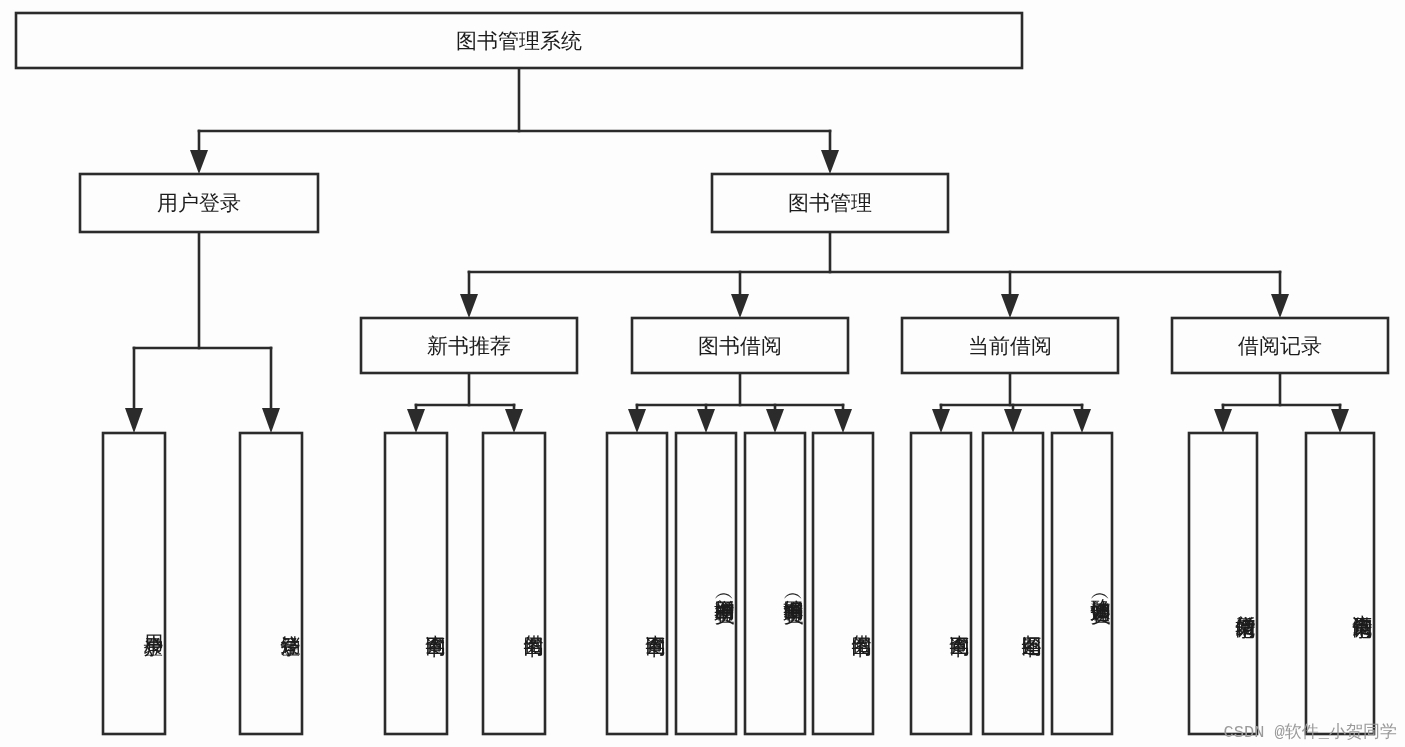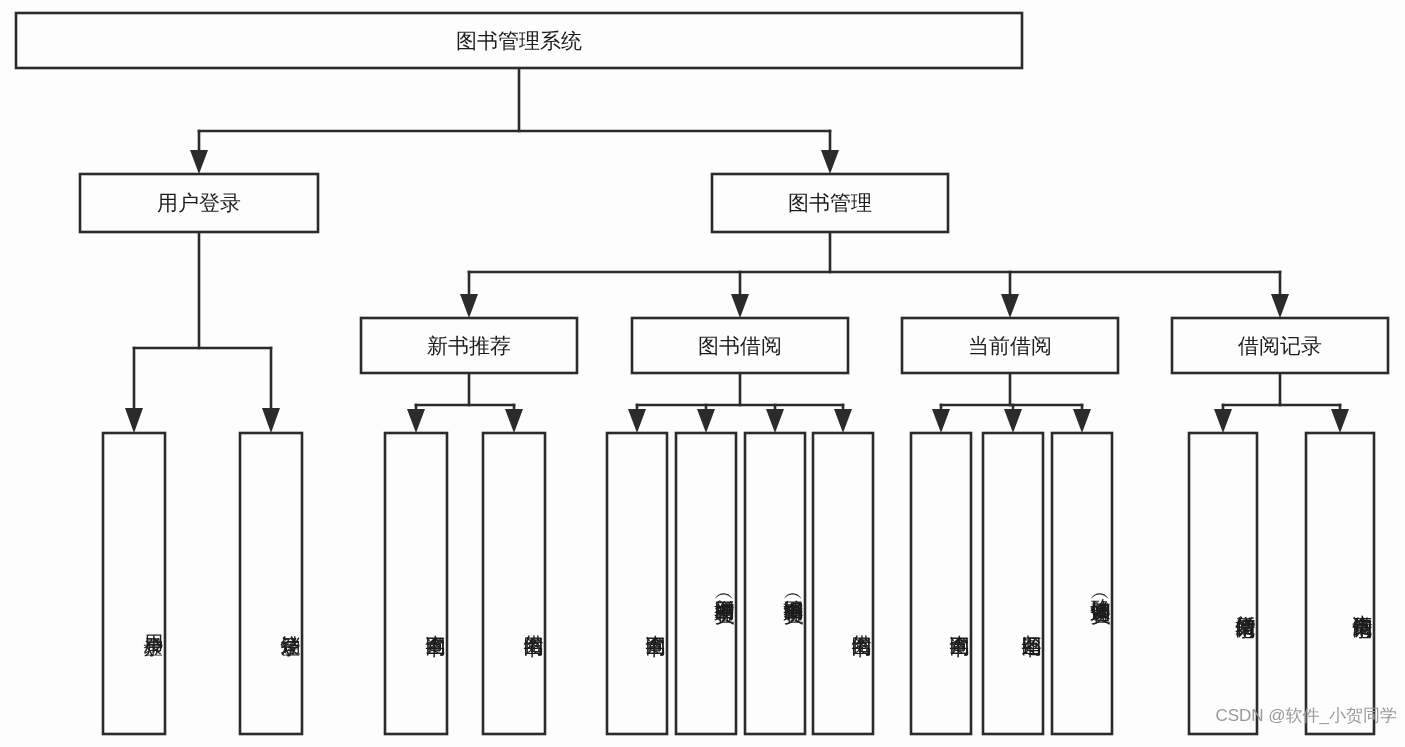--- a/index.html
+++ b/index.html
@@ -62,22 +62,22 @@
     letter-spacing: 1px;
     white-space: nowrap;
     display: flex;
     align-items: flex-start;
     justify-content: center;
     pointer-events: none;
   }
   .watermark {
     position: absolute;
     right: 8px;
-    bottom: 20px;
-    font-family: Liberation Sans, sans-serif;
+    bottom: 4px;
+    font-family: Liberation Mono, monospace;
     font-size: 17px;
     color: #9a9a9a;
     white-space: nowrap;
   }
 </style>
 </head>
 <body>
 
 <div id="diagram-root">
 

